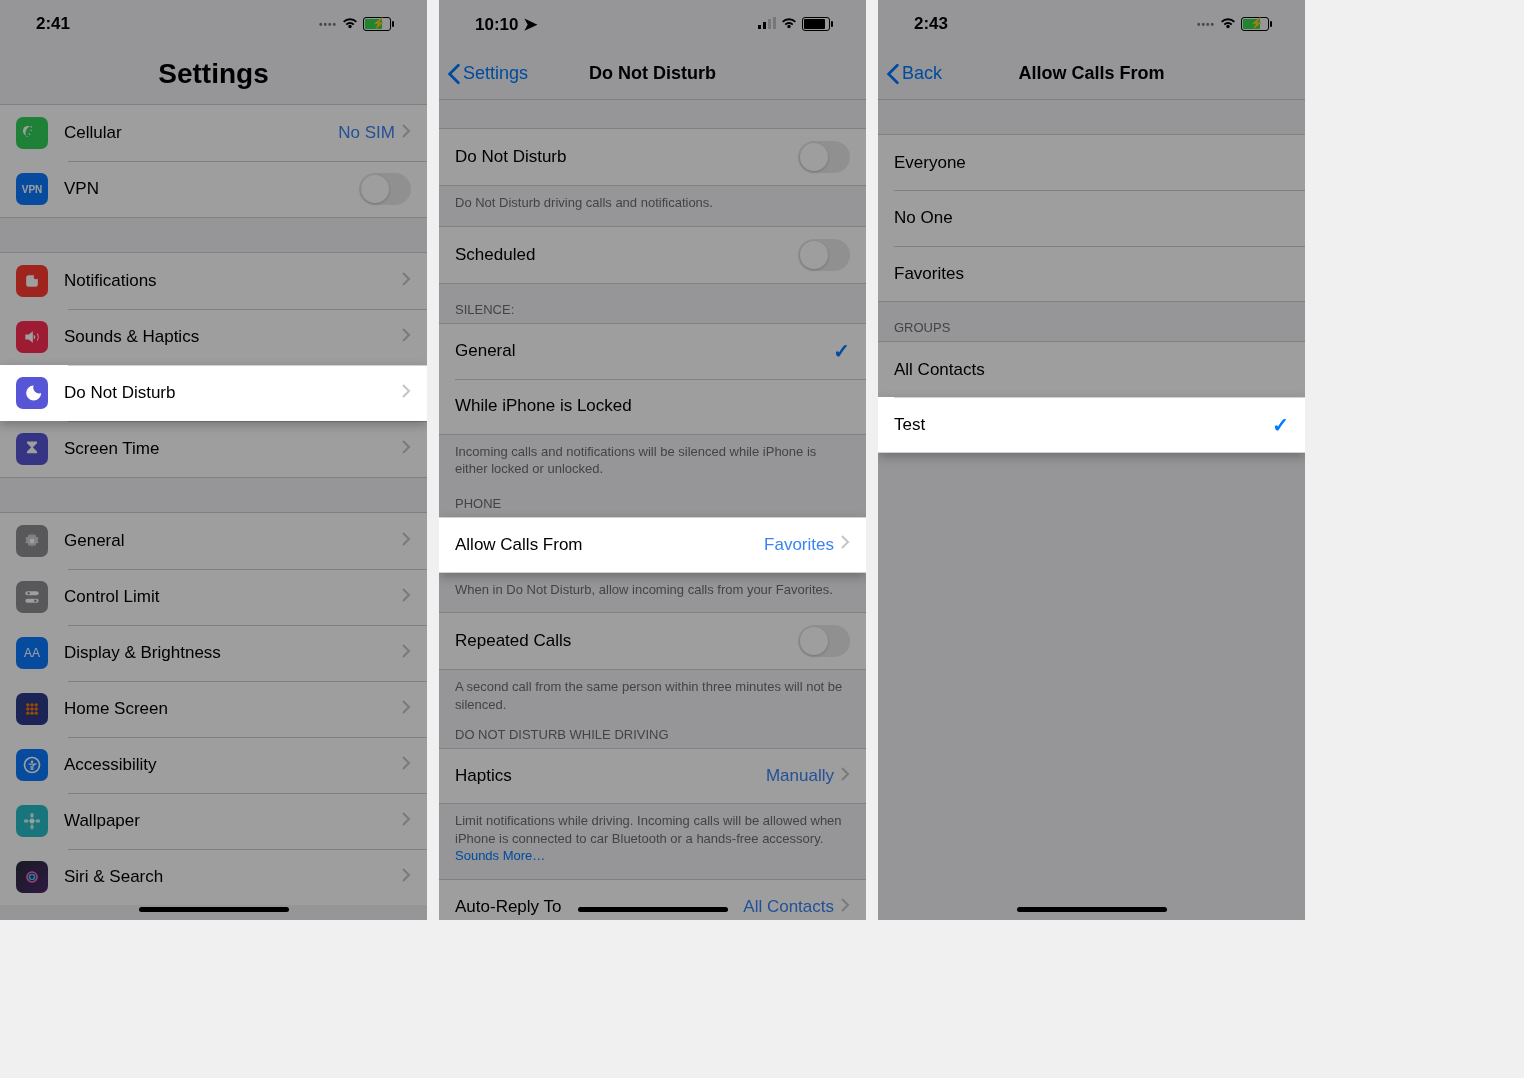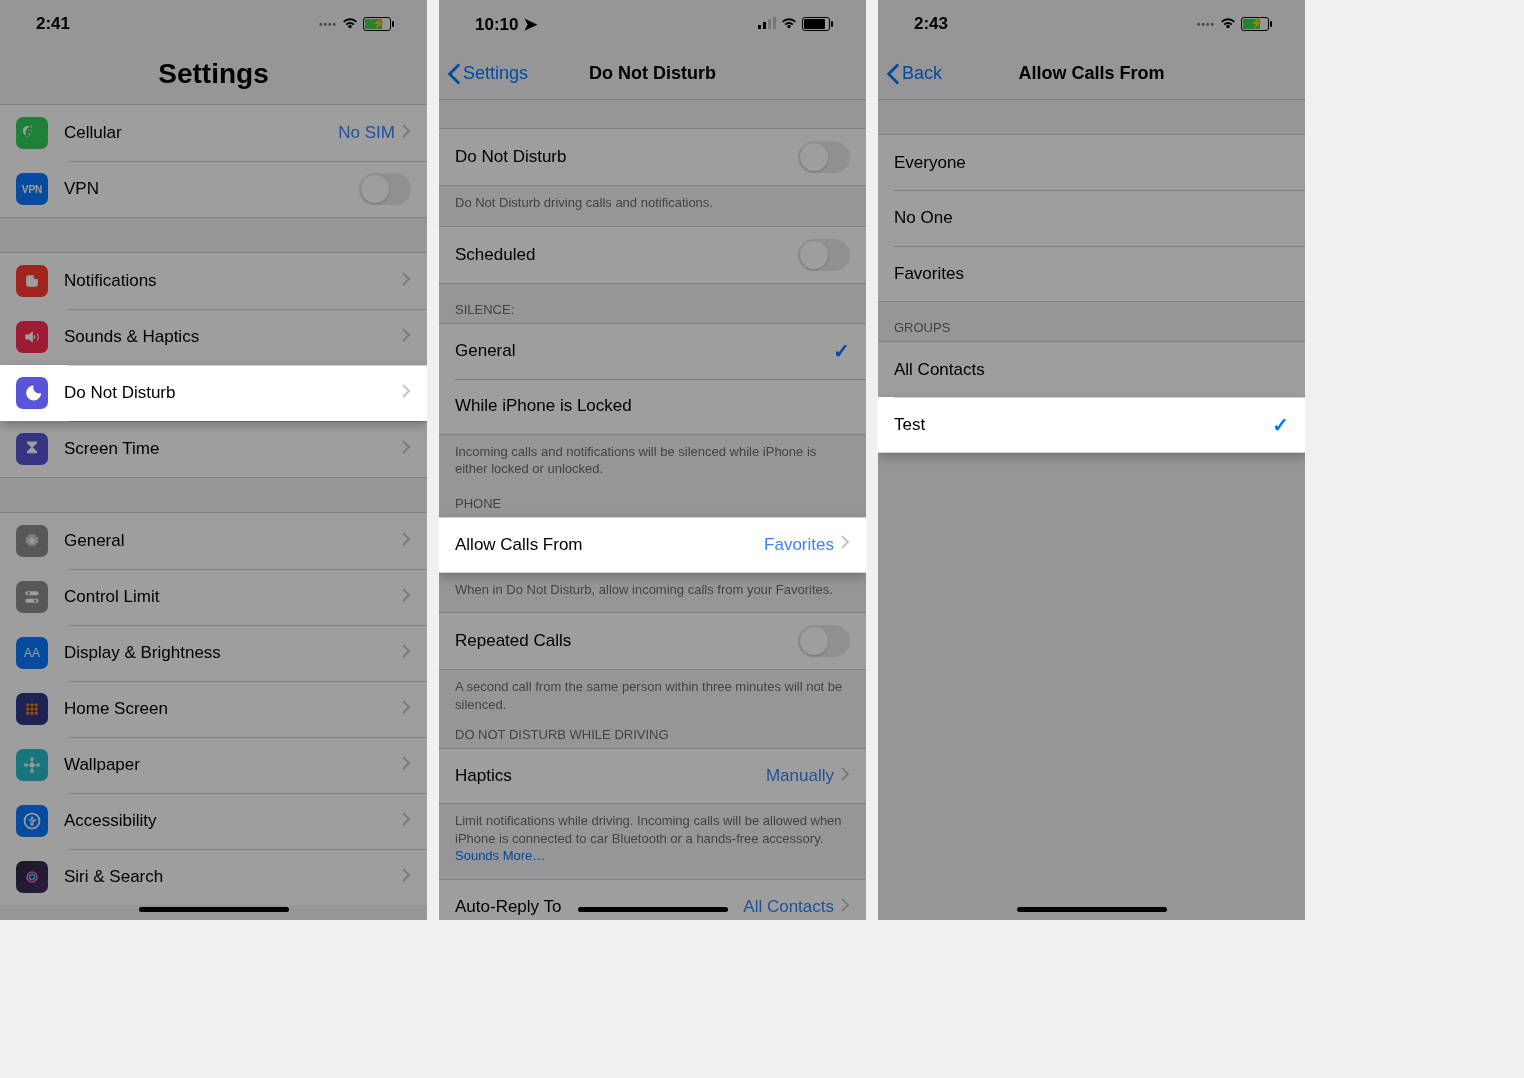--- a/index.html
+++ b/index.html
@@ -289,45 +289,45 @@
               <circle cx="17" cy="17" r="2"></circle>
             </g>
           </svg>
         </span>
       <span class="label">Home Screen</span>
       <span class="chevron"><svg class="chev" viewBox="0 0 10 16">
             <path d="M2 2l6 6-6 6" stroke="#c5c5c7" stroke-width="2" fill="none"></path>
           </svg></span>
     </div>
     <div class="row icon-row">
+      <span class="icon-box" style="background:#0a7aff">
+          <svg viewBox="0 0 24 24">
+            <circle cx="12" cy="12" r="9" fill="none" stroke="#fff" stroke-width="2"></circle>
+            <circle cx="12" cy="8" r="1.5" fill="#fff"></circle>
+            <path d="M8 11h8l-3 2v5m-2-5v5" stroke="#fff" stroke-width="1.5" fill="none"></path>
+          </svg>
+        </span>
+      <span class="label">Accessibility</span>
+      <span class="chevron"><svg class="chev" viewBox="0 0 10 16">
+            <path d="M2 2l6 6-6 6" stroke="#c5c5c7" stroke-width="2" fill="none"></path>
+          </svg></span>
+    </div>
+    <div class="row icon-row">
       <span class="icon-box" style="background:#29bdc9">
           <svg viewBox="0 0 24 24">
             <circle cx="12" cy="12" r="3" fill="#fff"></circle>
             <g fill="#fff" opacity=".8">
               <ellipse cx="12" cy="5" rx="2" ry="3"></ellipse>
               <ellipse cx="12" cy="19" rx="2" ry="3"></ellipse>
               <ellipse cx="5" cy="12" rx="3" ry="2"></ellipse>
               <ellipse cx="19" cy="12" rx="3" ry="2"></ellipse>
             </g>
           </svg>
         </span>
       <span class="label">Wallpaper</span>
-      <span class="chevron"><svg class="chev" viewBox="0 0 10 16">
-            <path d="M2 2l6 6-6 6" stroke="#c5c5c7" stroke-width="2" fill="none"></path>
-          </svg></span>
-    </div>
-    <div class="row icon-row">
-      <span class="icon-box" style="background:#0a7aff">
-          <svg viewBox="0 0 24 24">
-            <circle cx="12" cy="12" r="9" fill="none" stroke="#fff" stroke-width="2"></circle>
-            <circle cx="12" cy="8" r="1.5" fill="#fff"></circle>
-            <path d="M8 11h8l-3 2v5m-2-5v5" stroke="#fff" stroke-width="1.5" fill="none"></path>
-          </svg>
-        </span>
-      <span class="label">Accessibility</span>
       <span class="chevron"><svg class="chev" viewBox="0 0 10 16">
             <path d="M2 2l6 6-6 6" stroke="#c5c5c7" stroke-width="2" fill="none"></path>
           </svg></span>
     </div>
     <div class="row icon-row">
       <span class="icon-box" style="background:linear-gradient(135deg,#2a2a3a,#4a2a6a)">
           <svg viewBox="0 0 24 24">
             <circle cx="12" cy="12" r="6" fill="none" stroke="#ff6ad5" stroke-width="2"></circle>
             <circle cx="12" cy="12" r="3" fill="none" stroke="#3ad1ff" stroke-width="2"></circle>
           </svg>

